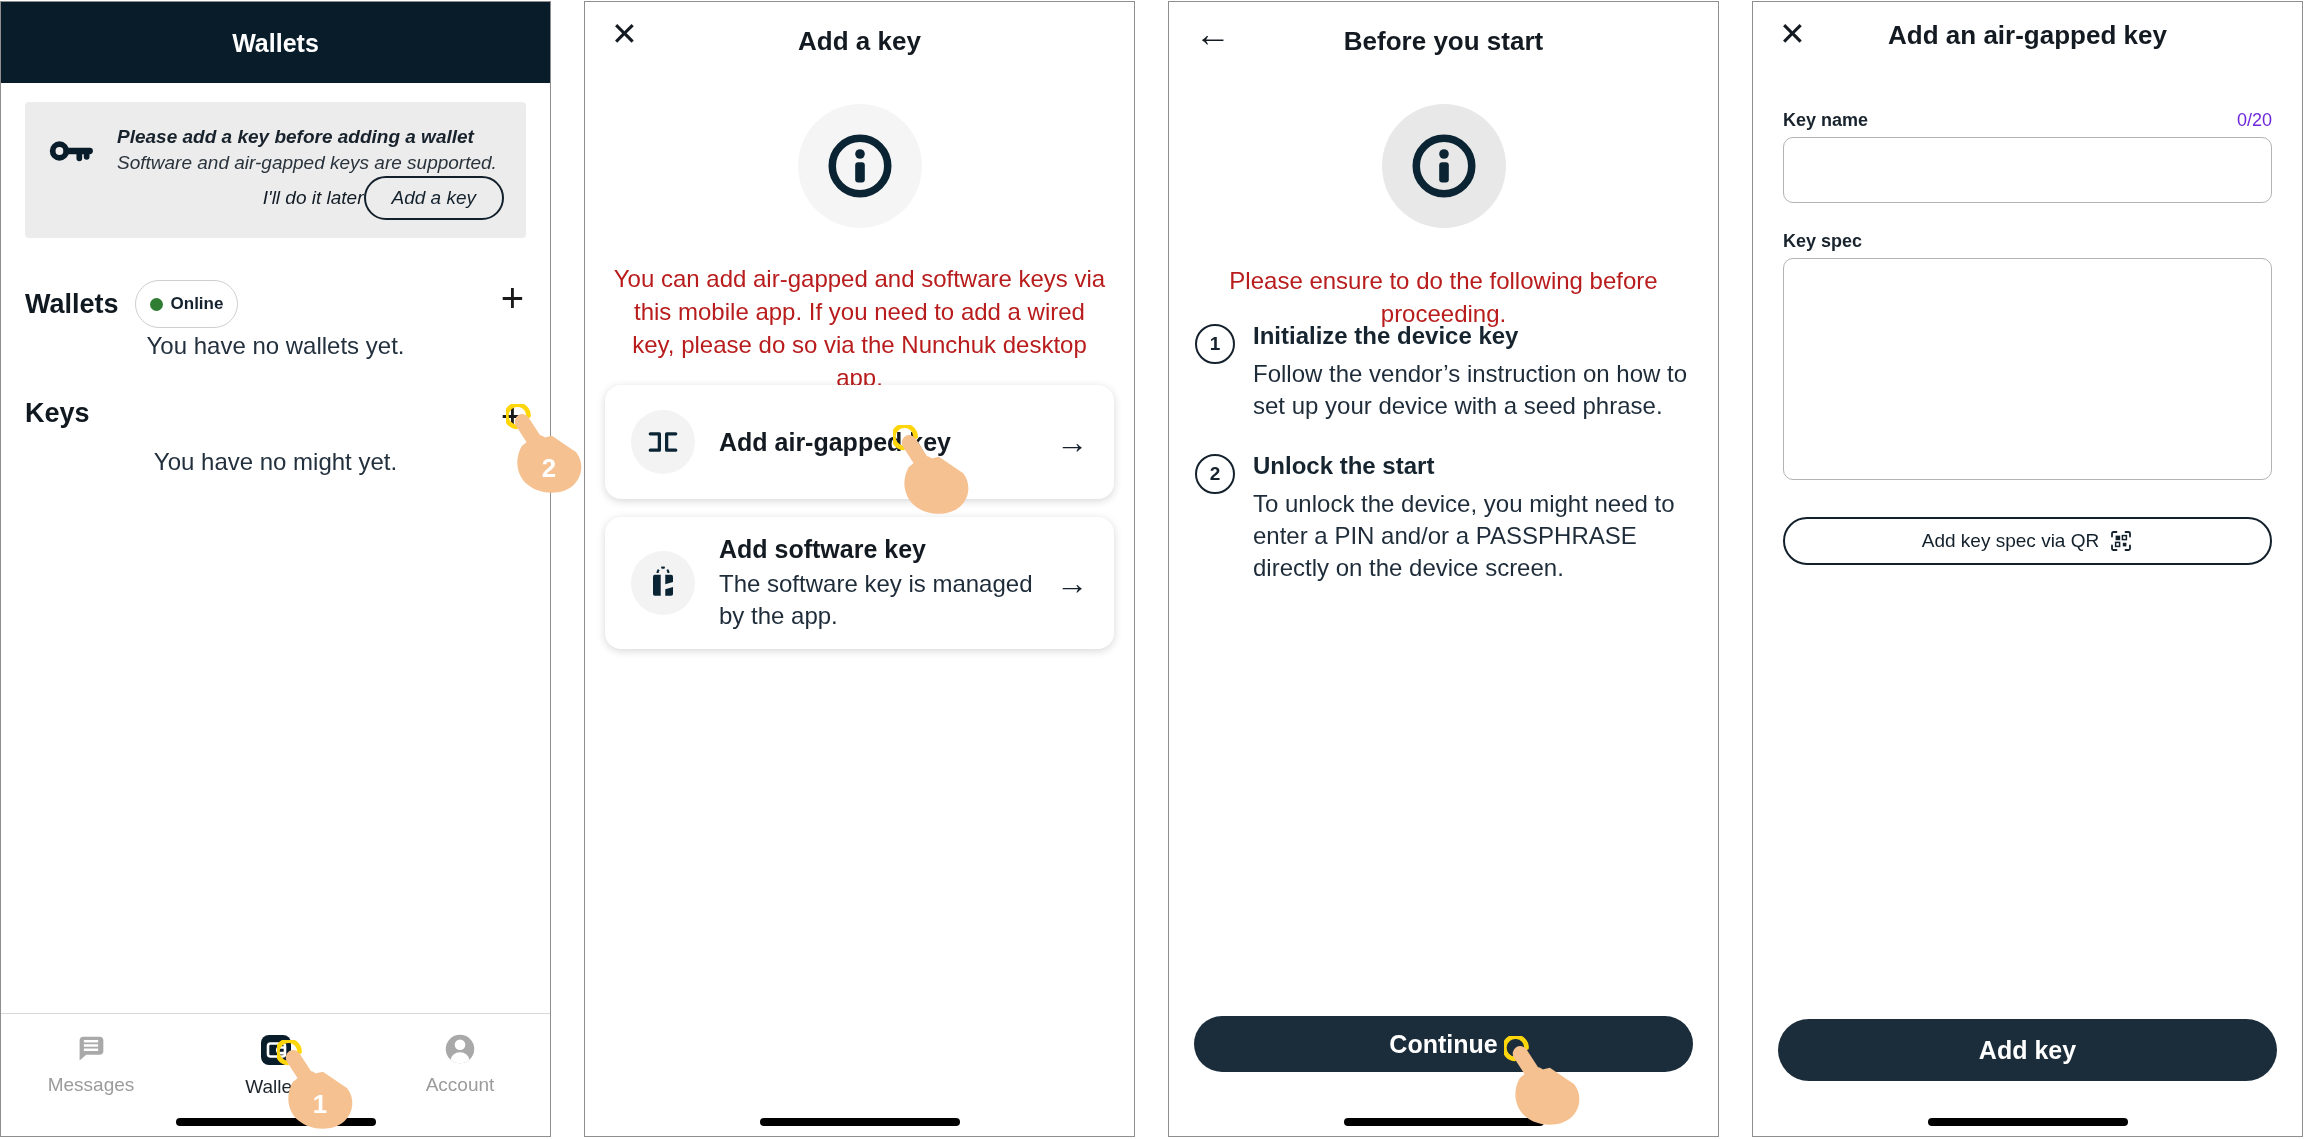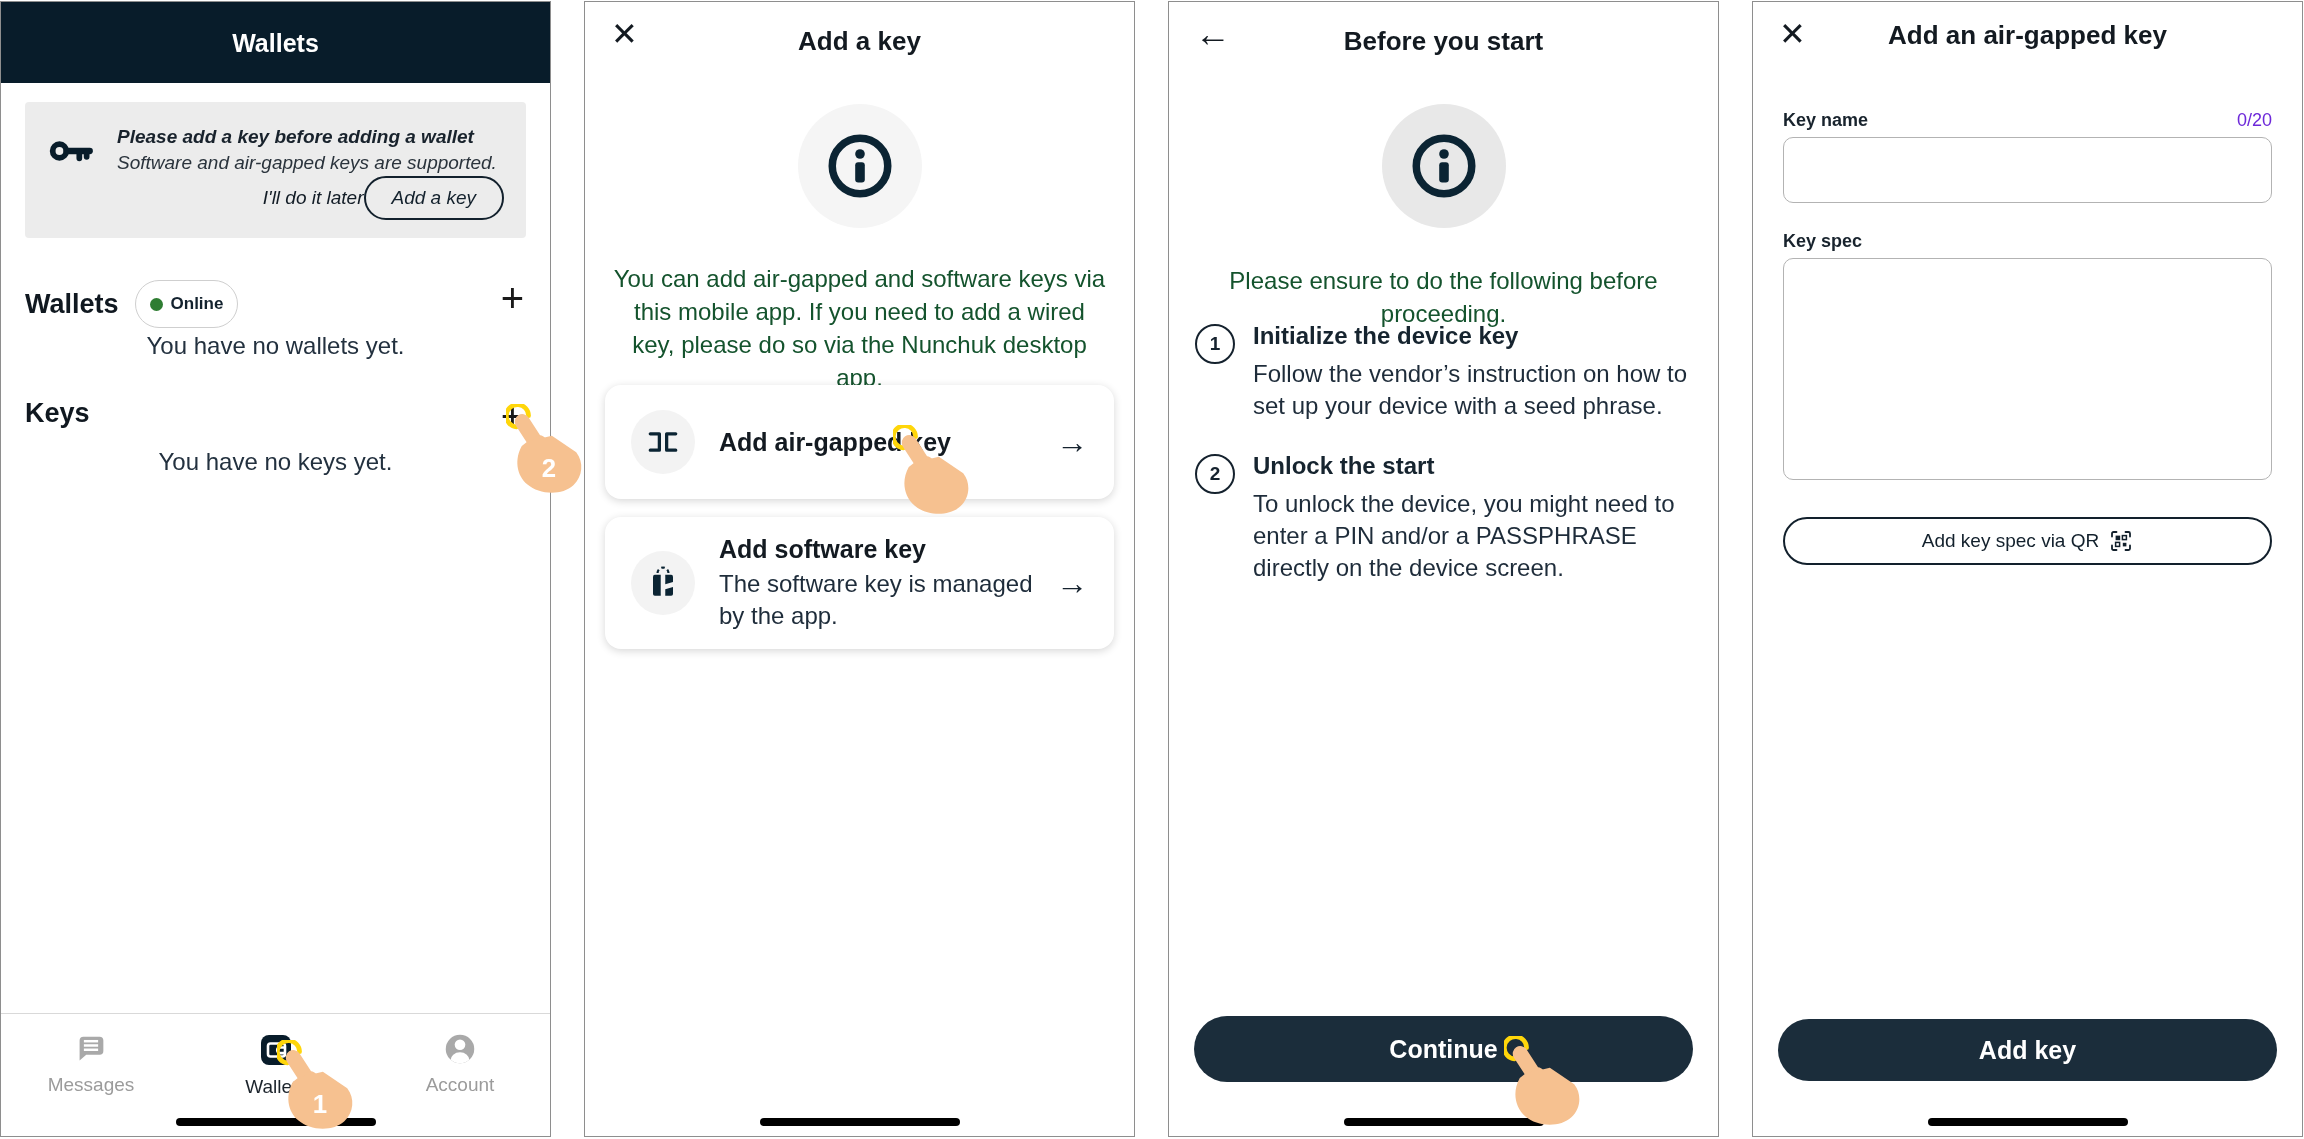--- a/index.html
+++ b/index.html
@@ -30,37 +30,37 @@
   .empty-txt{left:0;right:0;text-align:center;font-size:24px;color:#23313f;}
   .navbar{left:0;right:0;bottom:0;height:123px;border-top:1px solid #d9d9d9;}
   .nav-item{position:absolute;top:16px;width:140px;display:flex;flex-direction:column;align-items:center;gap:6px;}
   .nav-label{font-size:19px;color:#9b9b9b;}
   .nav-label.active{color:#1c242c;}
   .homebar{left:50%;transform:translateX(-50%);bottom:10px;width:200px;height:8px;border-radius:4px;background:#000;}
 
   
   .hero-circle{left:50%;transform:translateX(-50%);top:102px;width:124px;height:124px;border-radius:50%;display:flex;align-items:center;justify-content:center;}
   .hero-light{background:#f5f5f5;} .hero-mid{background:#e8e8e8;}
-  .lead{left:26px;right:26px;top:260px;text-align:center;font-size:24px;line-height:1.38;color:#14532d;}
+  .lead{left:26px;right:26px;top:260px;text-align:center;font-size:24px;line-height:1.38;color:#b91c1c;}
 
   
   .opt-card{left:20px;right:20px;background:#fff;border-radius:16px;box-shadow:0 2px 9px rgba(0,0,0,0.16);display:flex;align-items:center;padding:0 26px;}
   .opt-icon{width:64px;height:64px;border-radius:50%;background:#f3f3f3;display:flex;align-items:center;justify-content:center;flex:0 0 auto;}
   .opt-text{margin-left:24px;margin-right:10px;flex:1;}
   .opt-title{font-size:25px;font-weight:700;color:#131a21;}
   .opt-sub{font-size:24px;color:#1e2c3a;line-height:1.3;margin-top:4px;}
   .opt-arrow{font-size:32px;color:#15222e;flex:0 0 auto;}
 
   
   .step{position:absolute;left:26px;right:26px;display:flex;gap:18px;}
   .step-circle{flex:0 0 auto;width:36px;height:36px;border:2.5px solid #15222e;border-radius:50%;display:flex;align-items:center;justify-content:center;font-size:19px;font-weight:700;color:#15222e;margin-top:2px;}
   .step-title{font-size:24px;font-weight:700;color:#16242f;}
   .step-body{font-size:24px;color:#1e2c3a;line-height:1.34;margin-top:8px;}
 
-  .cta{left:25px;right:25px;height:66px;border-radius:33px;background:#1b2d3b;display:flex;align-items:center;justify-content:center;color:#fff;font-size:25px;font-weight:700;}
+  .cta{left:25px;right:25px;height:56px;border-radius:33px;background:#1b2d3b;display:flex;align-items:center;justify-content:center;color:#fff;font-size:25px;font-weight:700;}
 
   
   .fld-label{font-size:18px;font-weight:700;color:#18232d;}
   .fld-counter{font-size:18px;color:#6d28d9;}
   .txt-input{left:30px;right:30px;border:1.5px solid #b3b3b3;border-radius:10px;background:#fff;font-size:22px;color:#131a21;padding:10px 14px;font-family:"Liberation Sans",sans-serif;resize:none;outline:none;}
   .qr-btn{left:30px;right:30px;top:515px;height:48px;border:2px solid #12202c;border-radius:999px;background:#fff;display:flex;align-items:center;justify-content:center;gap:10px;font-size:19px;color:#12202c;}
 
   
   .tap{position:absolute;width:86px;height:101px;pointer-events:none;}
   .tap svg{display:block;width:86px;height:101px;}
@@ -96,21 +96,21 @@
       <span class="online-badge">
         <span class="dot"></span>
         <span>Online</span>
       </span>
     </div>
     <div class="abs plus" style="right:26px;top:276px;">+</div>
     <div class="abs empty-txt" style="top:330px;">You have no wallets yet.</div>
 
     <div class="abs sec-head" style="left:24px;top:396px;">Keys</div>
     <div class="abs plus" style="right:26px;top:394px;">+</div>
-    <div class="abs empty-txt" style="top:446px;">You have no keys yet.</div>
+    <div class="abs empty-txt" style="top:446px;">You have no might yet.</div>
 
     <div class="abs navbar">
       <div class="nav-item" style="left:20px;">
         <svg viewBox="0 0 40 40" width="38" height="38">
           <path d="M8 11 a4 4 0 0 1 4 -4 h17 a4 4 0 0 1 4 4 v11 a4 4 0 0 1 -4 4 H15 l-7 6 z" fill="#a9a9a9"></path>
           <rect x="12.5" y="10.5" width="15" height="2.6" fill="#fff"></rect>
           <rect x="12.5" y="15" width="15" height="2.6" fill="#fff"></rect>
           <rect x="12.5" y="19.5" width="15" height="2.6" fill="#fff"></rect>
         </svg>
         <span class="nav-label">Messages</span>

